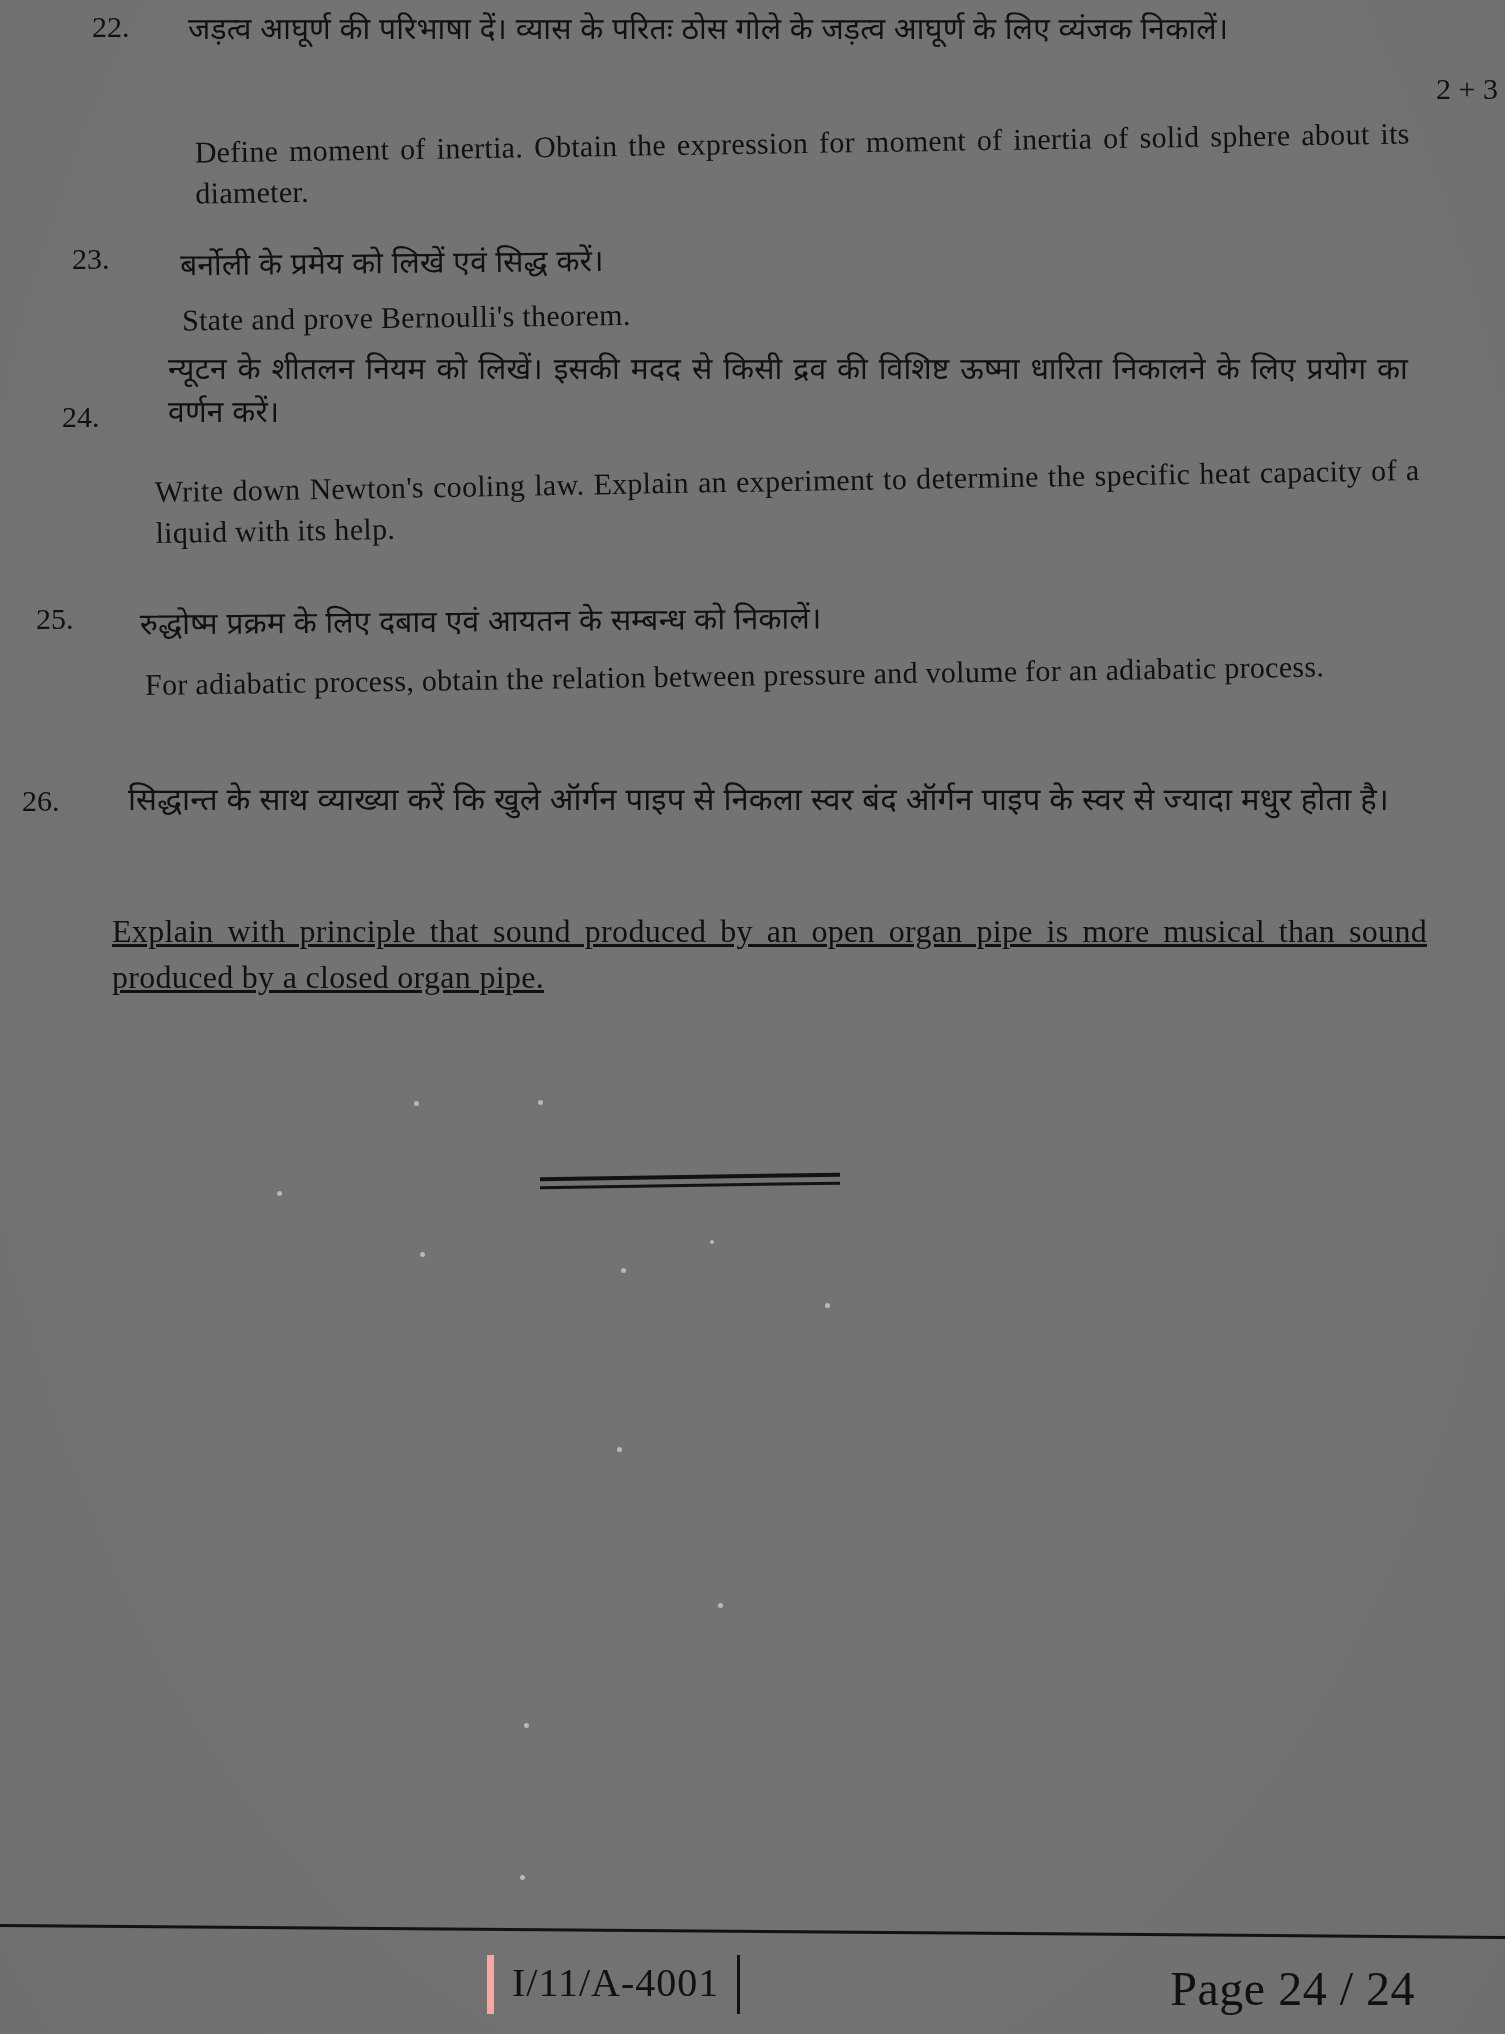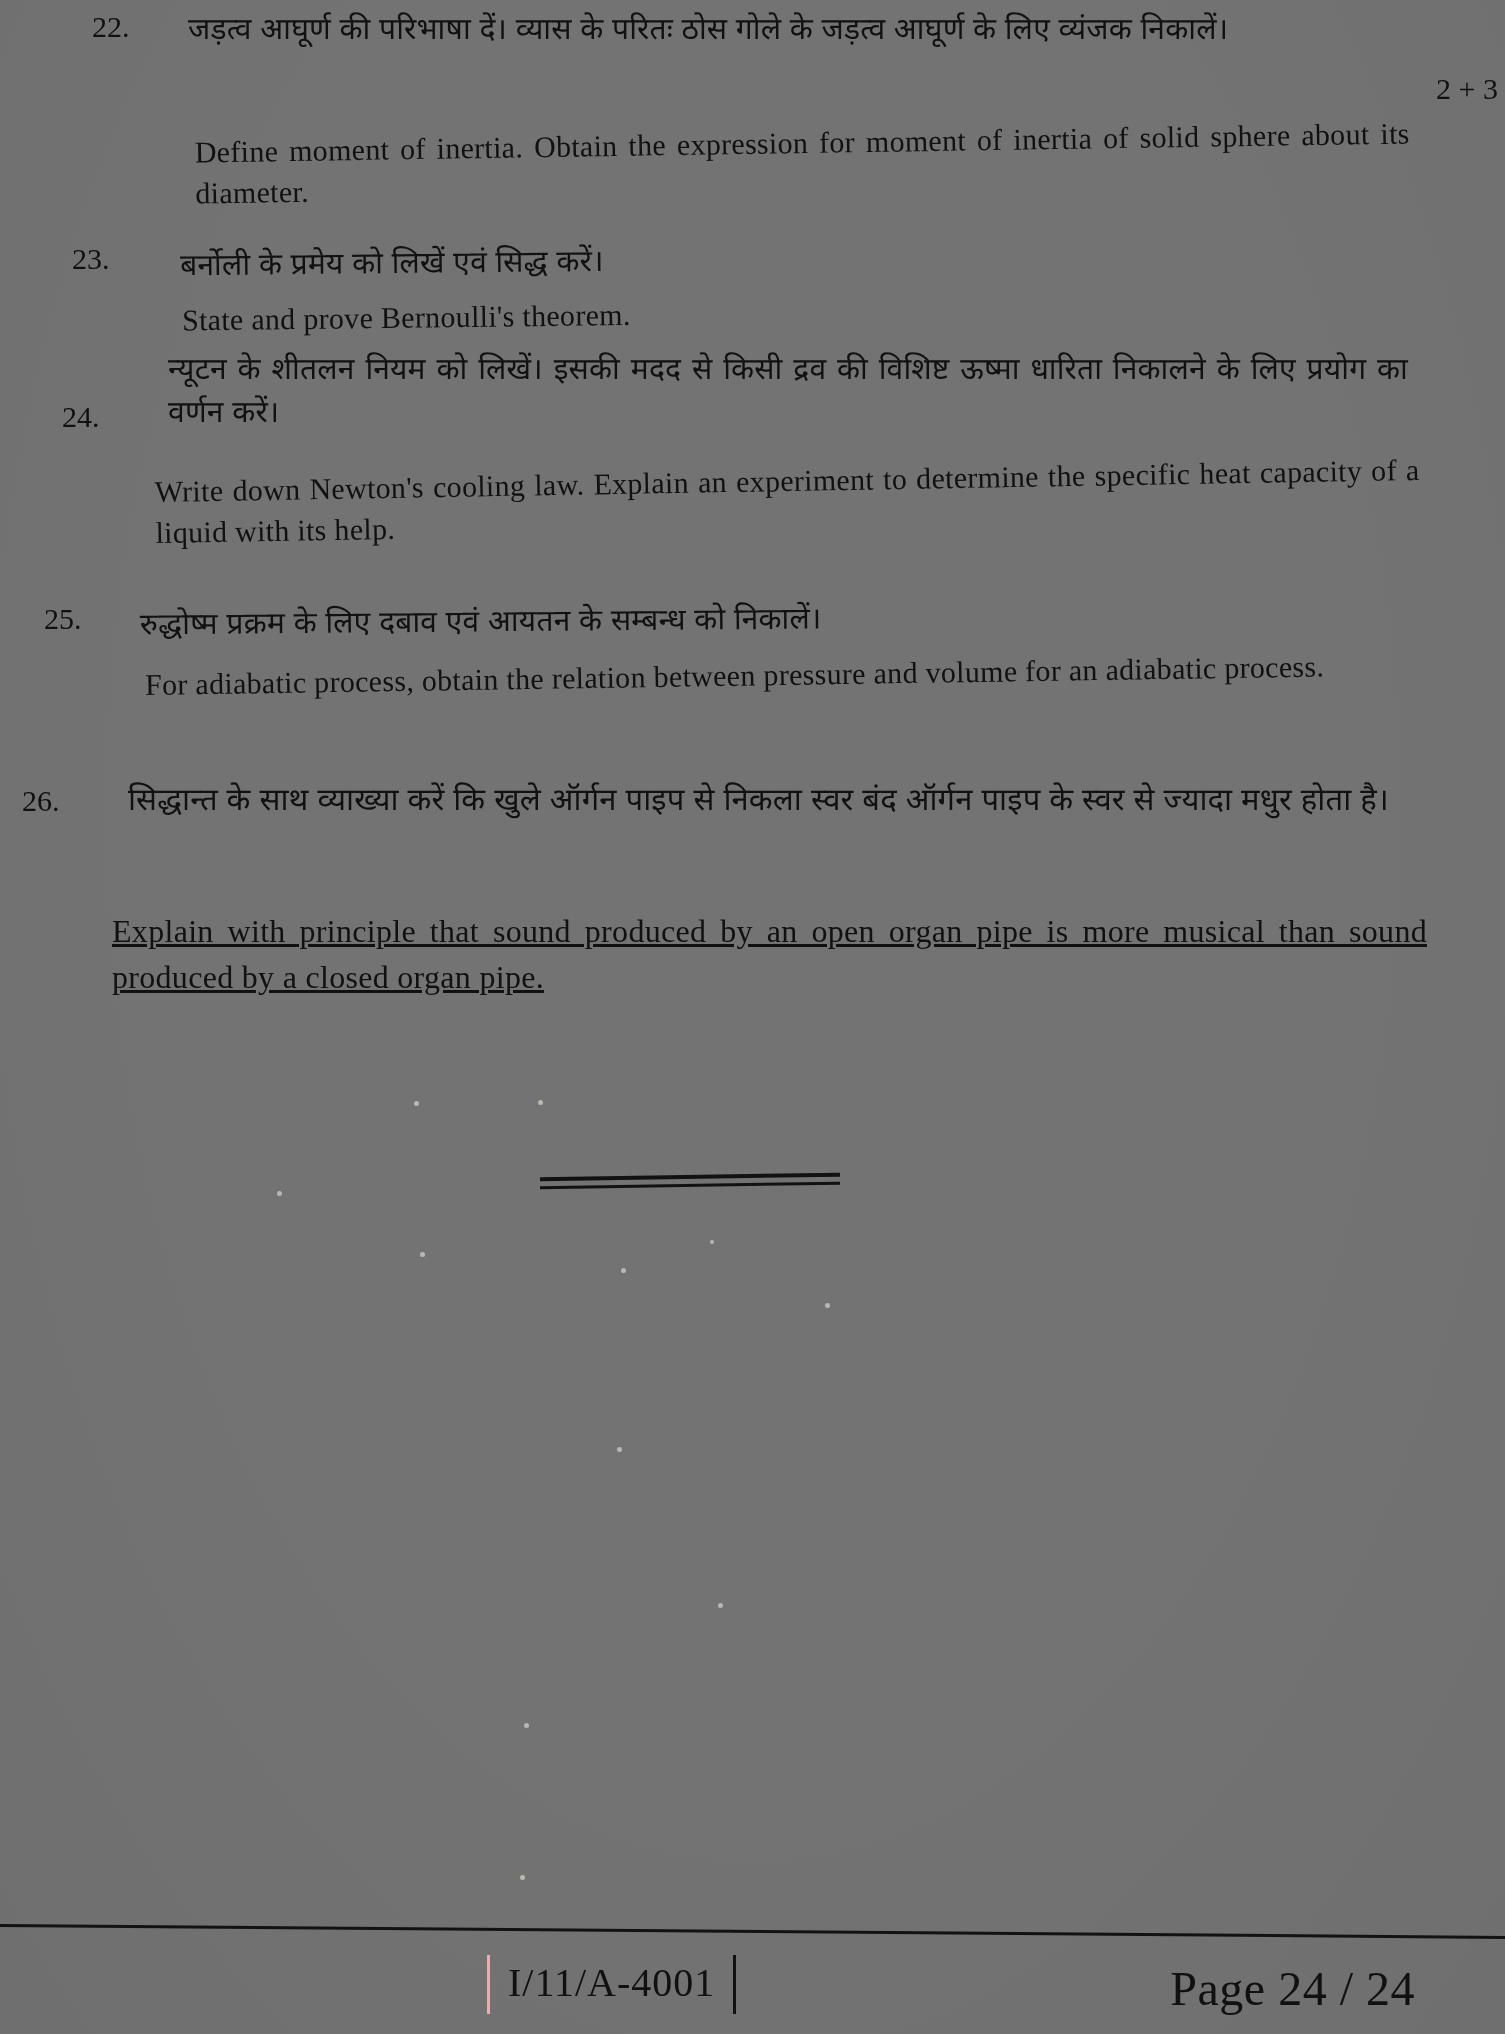--- a/index.html
+++ b/index.html
@@ -93,21 +93,21 @@
     top: 1955px;
     left: 0;
     width: 1505px;
     height: 79px;
   }
   .code-box {
     position: absolute;
     left: 487px;
     top: 0px;
     padding: 4px 18px 8px 18px;
-    border-left: 3px solid #fca5a5;
+    border-left: 7px solid #fca5a5;
     border-right: 3px solid #121212;
     font-family: "Liberation Serif", serif;
     font-size: 40px;
     letter-spacing: 1px;
   }
   .page-label {
     position: absolute;
     right: 90px;
     top: 6px;
     font-family: "Liberation Serif", serif;
@@ -143,21 +143,21 @@
       <div class="en" style="position:absolute; left:182px; top:62px; width:1215px; transform: rotate(-0.7deg);">State and prove Bernoulli's theorem.</div>
     </div>
 
     <div class="qblock" style="position:absolute; left:0; top:340px; width:1505px;">
       <div class="qnum" style="left:62px; top:12px;margin-top:48px;">24.</div>
       <div class="hi just" style="position:absolute; left:168px; top:8px; width:1240px;">न्यूटन के शीतलन नियम को लिखें। इसकी मदद से किसी द्रव की विशिष्ट ऊष्मा धारिता निकालने के लिए प्रयोग का वर्णन करें।</div>
       <div class="en just" style="position:absolute; left:155px; top:120px; width:1265px; transform: rotate(-1deg);">Write down Newton's cooling law. Explain an experiment to determine the specific heat capacity of a liquid with its help.</div>
     </div>
 
     <div class="qblock" style="position:absolute; left:0; top:590px; width:1505px;">
-      <div class="qnum" style="left:44px; top:12px;">25.</div>
+      <div class="qnum" style="left:36px; top:12px;">25.</div>
       <div class="hi" style="position:absolute; left:140px; top:8px; width:1240px; transform: rotate(-0.5deg);">रुद्धोष्म प्रक्रम के लिए दबाव एवं आयतन के सम्बन्ध को निकालें।</div>
       <div class="en just" style="position:absolute; left:145px; top:64px; width:1275px; transform: rotate(-0.9deg);">For adiabatic process, obtain the relation between pressure and volume for an adiabatic process.</div>
     </div>
 
     <div class="qblock" style="position:absolute; left:0; top:770px; width:1505px;">
       <div class="qnum" style="left:22px; top:14px;">26.</div>
       <div class="hi just" style="position:absolute; left:128px; top:8px; width:1290px; font-size:31px;">सिद्धान्त के साथ व्याख्या करें कि खुले ऑर्गन पाइप से निकला स्वर बंद ऑर्गन पाइप के स्वर से ज्यादा मधुर होता है।</div>
       <div class="en just" style="position:absolute; left:112px; top:138px; width:1315px; font-size:32px; line-height:1.45;text-decoration:underline;">Explain with principle that sound produced by an open organ pipe is more musical than sound produced by a closed organ pipe.</div>
     </div>
 

